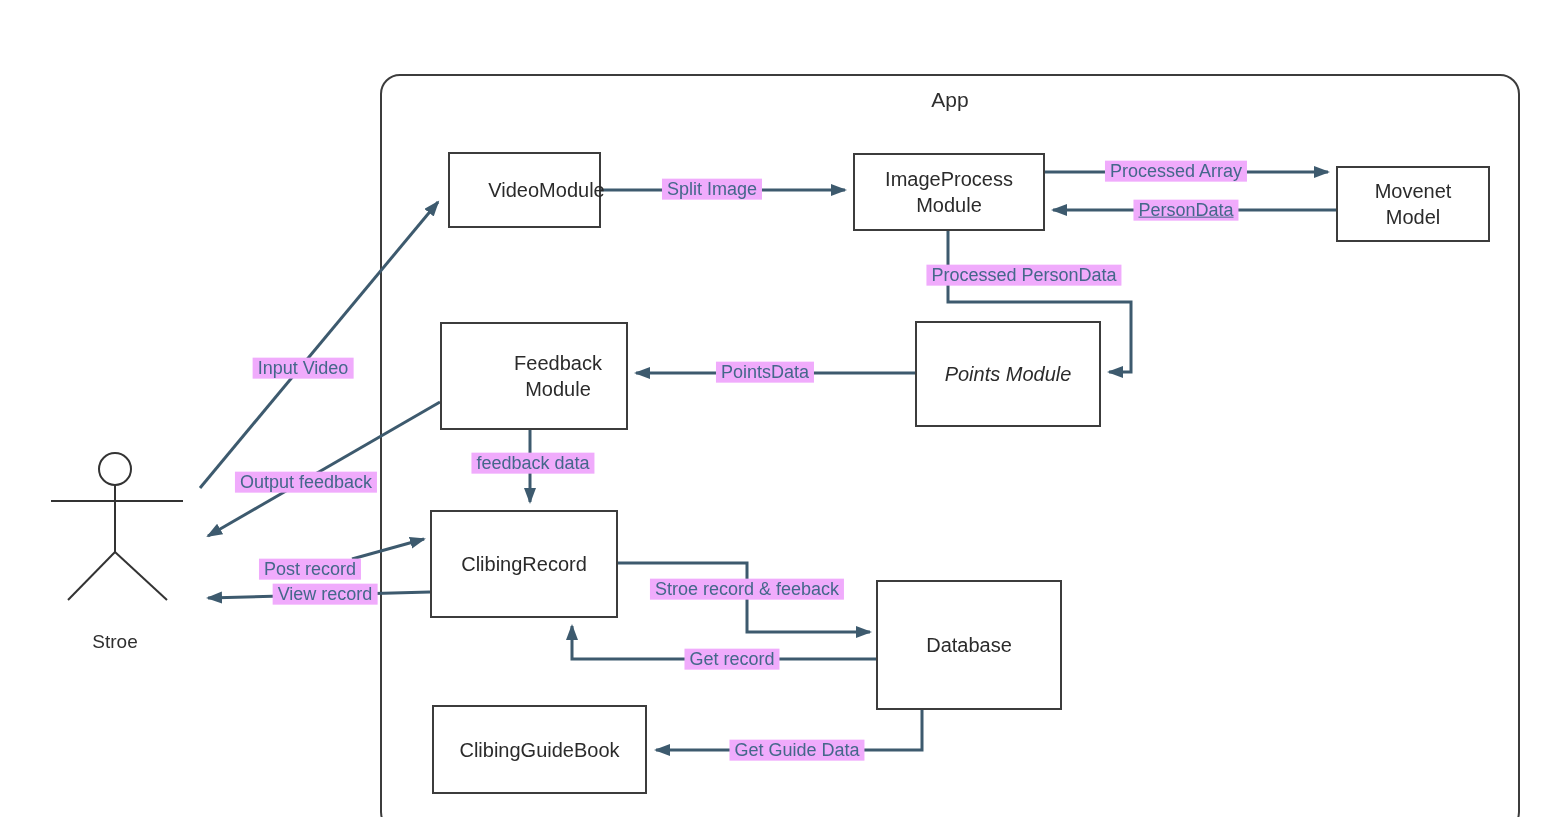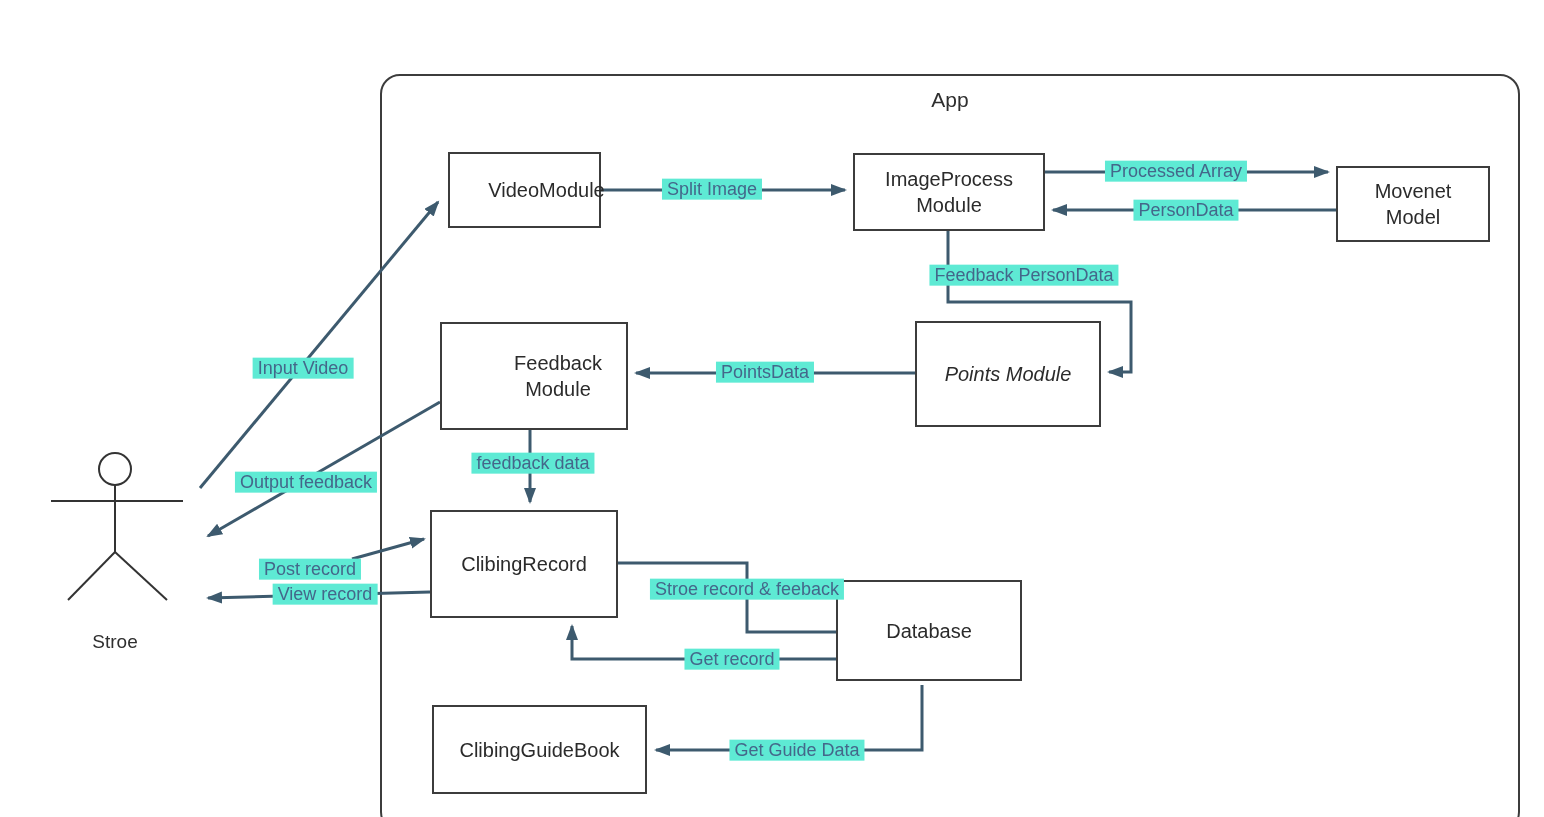--- a/index.html
+++ b/index.html
@@ -16,21 +16,21 @@
     font-size:21px;color:#2f2f2f;
   }
   svg.wires{position:absolute;left:0;top:0;}
   .node{
     position:absolute;background:#ffffff;border:2px solid #3c3c3c;
     display:flex;align-items:center;justify-content:center;text-align:center;
     font-size:20px;color:#2b2b2b;white-space:pre-line;line-height:1.3;
     box-sizing:border-box;
   }
   .edge-label{
-    position:absolute;transform:translate(-50%,-50%);background:#5eead4;
+    position:absolute;transform:translate(-50%,-50%);background:#f0abfc;
     color:#44678a;font-size:18px;white-space:nowrap;padding:0 5px;line-height:1.15;
   }
   .actor-label{
     position:absolute;left:65px;top:589px;width:100px;text-align:center;
     font-size:19px;color:#2f2f2f;
   }
 </style>
 </head>
 <body>
 
@@ -73,30 +73,30 @@
 
   <div class="node" style="left:448px;top:110px;width:153px;height:76px;padding-left:44px;">VideoModule</div>
   <div class="node" style="left:853px;top:111px;width:192px;height:78px;">ImageProcess
 Module</div>
   <div class="node" style="left:1336px;top:124px;width:154px;height:76px;">Movenet
 Model</div>
   <div class="node" style="left:440px;top:280px;width:188px;height:108px;padding-left:48px;">Feedback
 Module</div>
   <div class="node" style="left:915px;top:279px;width:186px;height:106px;font-style:italic;">Points Module</div>
   <div class="node" style="left:430px;top:468px;width:188px;height:108px;">ClibingRecord</div>
-  <div class="node" style="left:836px;top:538px;width:186px;height:101px;">Database</div>
+  <div class="node" style="left:876px;top:538px;width:186px;height:130px;">Database</div>
   <div class="node" style="left:432px;top:663px;width:215px;height:89px;">ClibingGuideBook</div>
 
   <div class="actor-label">Stroe</div>
 
   <div class="edge-label" style="left:303px;top:326px;">Input Video</div>
   <div class="edge-label" style="left:712px;top:147px;">Split Image</div>
   <div class="edge-label" style="left:1176px;top:129px;">Processed Array</div>
-  <div class="edge-label" style="left:1186px;top:168px;">PersonData</div>
-  <div class="edge-label" style="left:1024px;top:233px;">Feedback PersonData</div>
+  <div class="edge-label" style="left:1186px;top:168px;text-decoration:underline;">PersonData</div>
+  <div class="edge-label" style="left:1024px;top:233px;">Processed PersonData</div>
   <div class="edge-label" style="left:765px;top:330px;">PointsData</div>
   <div class="edge-label" style="left:533px;top:421px;">feedback data</div>
   <div class="edge-label" style="left:306px;top:440px;">Output feedback</div>
   <div class="edge-label" style="left:310px;top:527px;">Post record</div>
   <div class="edge-label" style="left:325px;top:552px;">View record</div>
   <div class="edge-label" style="left:747px;top:547px;">Stroe record &amp; feeback</div>
   <div class="edge-label" style="left:732px;top:617px;">Get record</div>
   <div class="edge-label" style="left:797px;top:708px;">Get Guide Data</div>
 
 </div>

